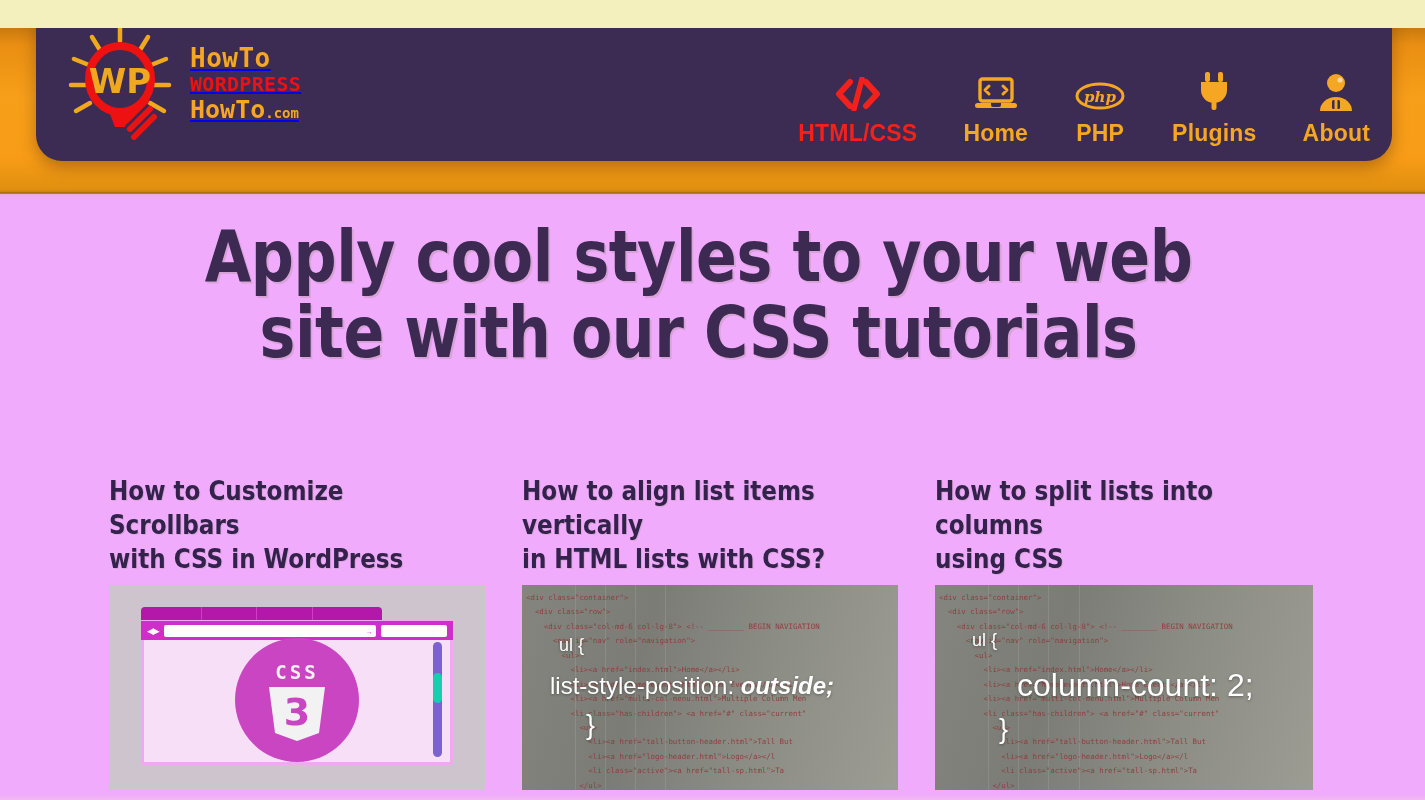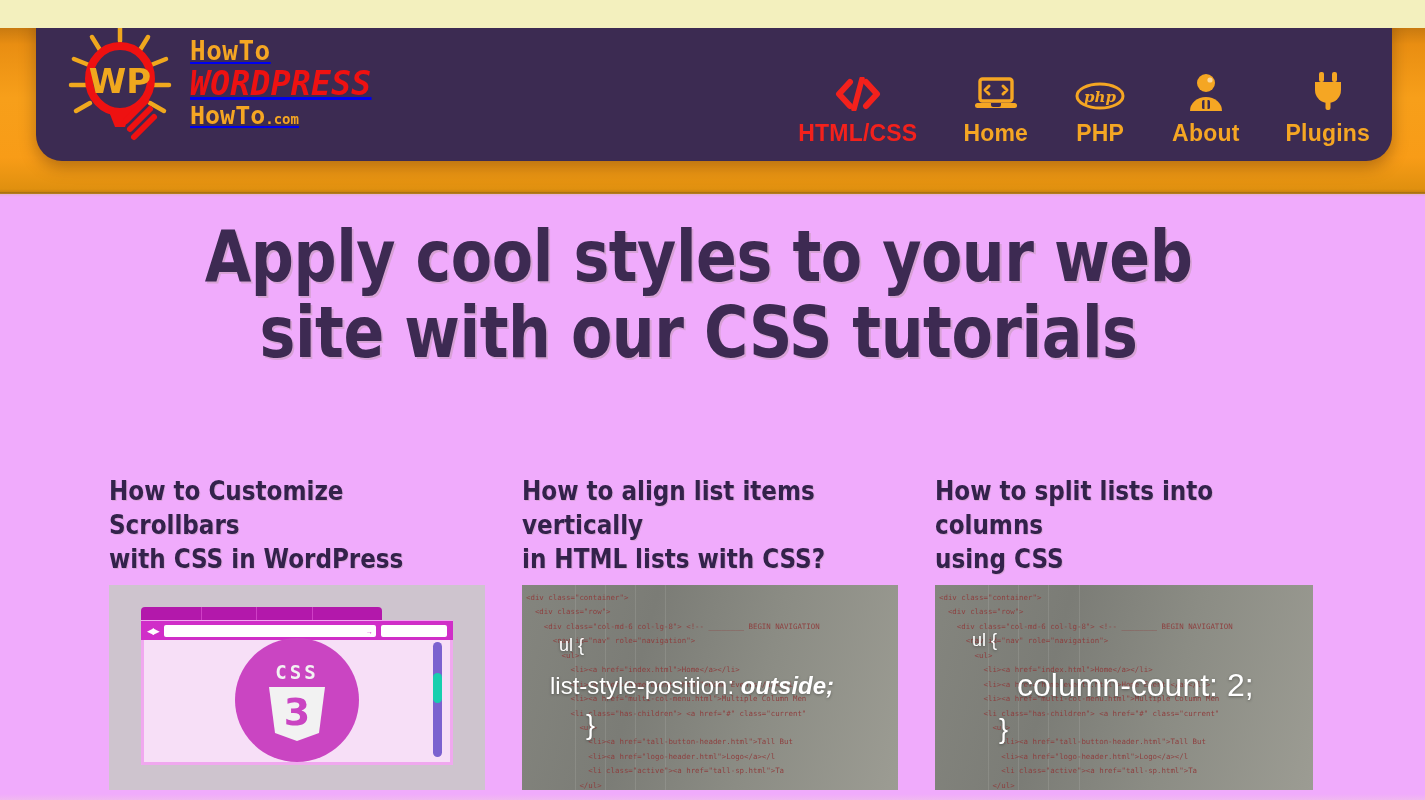--- a/index.html
+++ b/index.html
@@ -55,24 +55,23 @@
   }
   .logo-mark { width: 112px; height: 120px; flex: 0 0 112px; }
   .logo-text { line-height: 1.0; }
   .logo-l1 {
     font-family: "DejaVu Sans Mono", monospace;
     font-size: 26px; font-weight: 700;
     color: #F5A623; letter-spacing: .5px;
   }
   .logo-l2 {
     font-family: "DejaVu Sans Mono", monospace;
-    font-size: 33px; font-weight: 700;
+    font-size: 20px; font-weight: 700;
     color: #EE1111; letter-spacing: .3px;
     margin-top: 3px;
-    font-style: italic;
   }
   .logo-l3 {
     font-family: "DejaVu Sans Mono", monospace;
     font-size: 25px; font-weight: 700;
     color: #F5A623; margin-top: 3px;
   }
   .logo-l3 .dotcom { font-size: 14px; }
 
   
   .nav {
@@ -326,41 +325,41 @@
           <svg viewBox="0 0 52 30" width="52" height="30">
             <ellipse cx="26" cy="15" rx="23" ry="12" fill="none" stroke="#F5A623" stroke-width="3"></ellipse>
             <text x="26" y="21" font-family="DejaVu Serif, serif" font-size="15" font-weight="700" font-style="italic" fill="#F5A623" text-anchor="middle">php</text>
           </svg>
         </span>
         <span class="nav-label">PHP</span>
       </a>
 
       <a class="nav-item" href="#">
         <span class="nav-icon">
+          <svg viewBox="0 0 34 40" width="34" height="40">
+            <rect x="8" y="1" width="5" height="10" rx="2" fill="#F5A623"></rect>
+            <rect x="21" y="1" width="5" height="10" rx="2" fill="#F5A623"></rect>
+            <path d="M4 11 h26 v8 a13 13 0 0 1 -26 0 z" fill="#F5A623"></path>
+            <rect x="14.5" y="30" width="5" height="9" rx="2" fill="#F5A623"></rect>
+          </svg>
+        </span>
+        <span class="nav-label">Plugins</span>
+      </a>
+
+      <a class="nav-item" href="#">
+        <span class="nav-icon">
           <svg viewBox="0 0 38 38" width="38" height="38">
             <circle cx="19" cy="10" r="9" fill="#F5A623"></circle>
             <circle cx="23" cy="7" r="2.6" fill="#fff" opacity=".55"></circle>
             <path d="M3 38 a16 14 0 0 1 32 0 z" fill="#F5A623"></path>
             <rect x="15" y="27" width="8" height="9" rx="1.5" fill="#3C2B52"></rect>
             <rect x="17.5" y="27" width="3" height="9" fill="#F5A623"></rect>
           </svg>
         </span>
         <span class="nav-label">About</span>
-      </a>
-
-      <a class="nav-item" href="#">
-        <span class="nav-icon">
-          <svg viewBox="0 0 34 40" width="34" height="40">
-            <rect x="8" y="1" width="5" height="10" rx="2" fill="#F5A623"></rect>
-            <rect x="21" y="1" width="5" height="10" rx="2" fill="#F5A623"></rect>
-            <path d="M4 11 h26 v8 a13 13 0 0 1 -26 0 z" fill="#F5A623"></path>
-            <rect x="14.5" y="30" width="5" height="9" rx="2" fill="#F5A623"></rect>
-          </svg>
-        </span>
-        <span class="nav-label">Plugins</span>
       </a>
 
     </nav>
   </div>
 
   <div class="hero">
     <h1>
       <span>Apply cool styles to your web</span><br>
       <span>site with our CSS tutorials</span>
     </h1>

